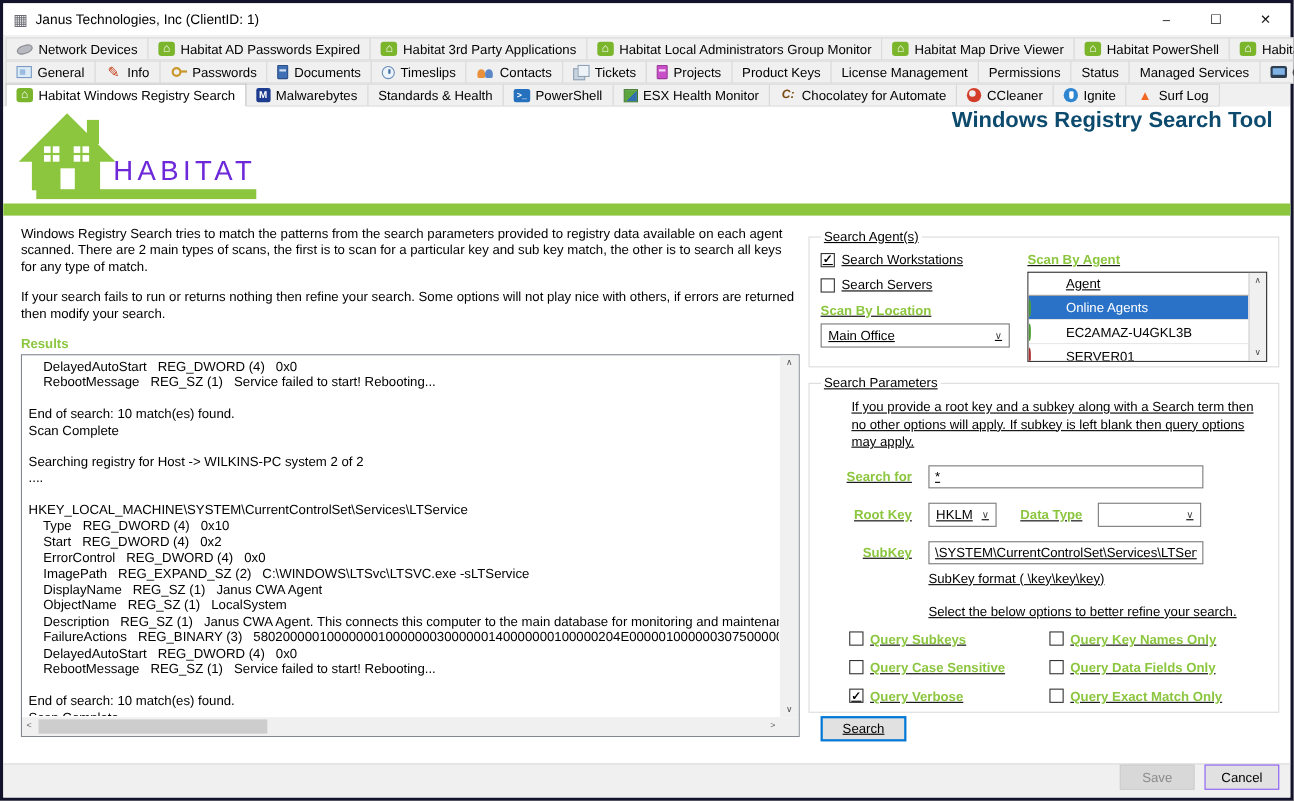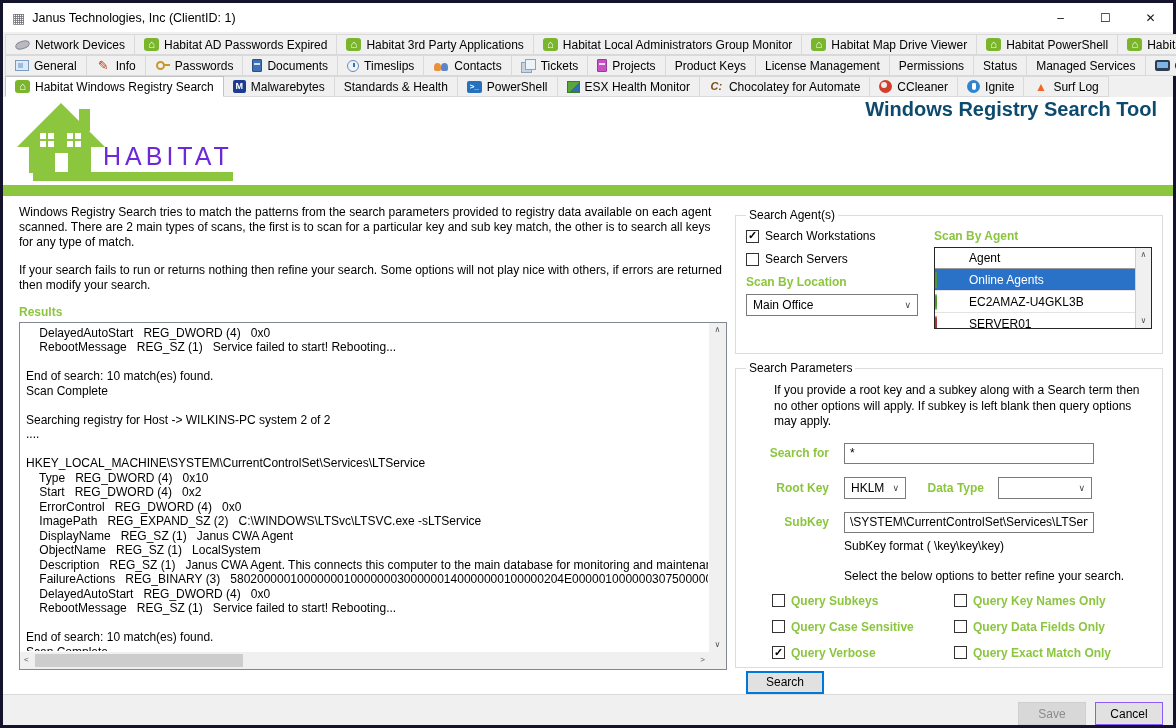--- a/index.html
+++ b/index.html
@@ -81,21 +81,21 @@
                   white-space:pre; font-size:12px; line-height:14.5px; }
   .vscroll { position:absolute; top:0; right:0; bottom:17px; width:17px; background:#f0f0f0;
              display:flex; flex-direction:column; justify-content:space-between; align-items:center; }
   .hscroll { position:absolute; left:0; right:17px; bottom:0; height:17px; background:#f0f0f0;
              display:flex; align-items:center; }
   .scroll-corner { position:absolute; right:0; bottom:0; width:17px; height:17px; background:#f0f0f0; }
   .arr { font-size:8px; color:#505050; padding:3px 4px; line-height:1; }
   .hthumb { height:13px; width:208px; background:#cdcdcd; margin-left:2px; }
   
   .right-col { flex:1; display:flex; flex-direction:column; gap:7px; padding-top:3px; }
-  fieldset { border:1px solid #dcdcdc; margin:0; padding:2px 10px 24px; }
+  fieldset { border:1px solid #dcdcdc; margin:0; padding:2px 10px 4px;text-decoration:underline; }
   legend { font-size:12px; padding:0 3px; }
   .ga-grid { display:grid; grid-template-columns:1fr 218px; column-gap:6px; }
   .opt { display:flex; align-items:center; gap:6px; margin:5px 0 9px; cursor:default; }
   .cbox { width:13px; height:13px; border:1px solid #333; background:#fff; flex:0 0 auto;
           display:inline-flex; align-items:center; justify-content:center; }
   .opt.checked .cbox::after { content:'✓'; font-size:11px; font-weight:bold; margin-top:-1px; }
   .green-label { color:#8cc63f; font-weight:bold; }
   .loc-label { margin:3px 0 5px; }
   .select { border:1px solid #7a7a7a; height:22px; background:#fff; display:flex; align-items:center;
             justify-content:space-between; padding:0 6px; cursor:default; }
@@ -130,21 +130,21 @@
   .hint { margin:6px 0 0 98px; }
   .hint2 { margin:16px 0 2px 98px; }
   .opts-grid { display:grid; grid-template-columns:182px 1fr; margin:8px 0 0 26px; }
   .opts-grid .opt { margin:3px 0 9px;text-align:right; }
   .search-btn-row { display:flex; justify-content:flex-start; padding-right:50px; margin-top:2px; }
   .btn { height:23px; display:flex; align-items:center; justify-content:center; font-size:12px;
          background:#e1e1e1; border:1px solid #adadad; cursor:default; }
   .btn-search { width:78px; border:2px solid #0078d7; }
   
   .footer { height:31px; flex:0 0 auto; background:#f0f0f0; border-top:1px solid #d9d9d9;
-            display:flex; align-items:flex-end; justify-content:flex-end; gap:9px; padding-right:10px; }
+            display:flex; align-items:flex-start; justify-content:flex-end; gap:9px; padding-right:10px; }
   .btn-save { width:68px; background:#d8d8d8; color:#8b8b8b; border:1px solid #cfcfcf; }
   .btn-cancel { width:68px; border:1px solid #8b5cf6; }
 </style>
 </head>
 <body>
 
 <div class="window">
 
   <div class="titlebar">
     <span class="app-icon">▦</span>

